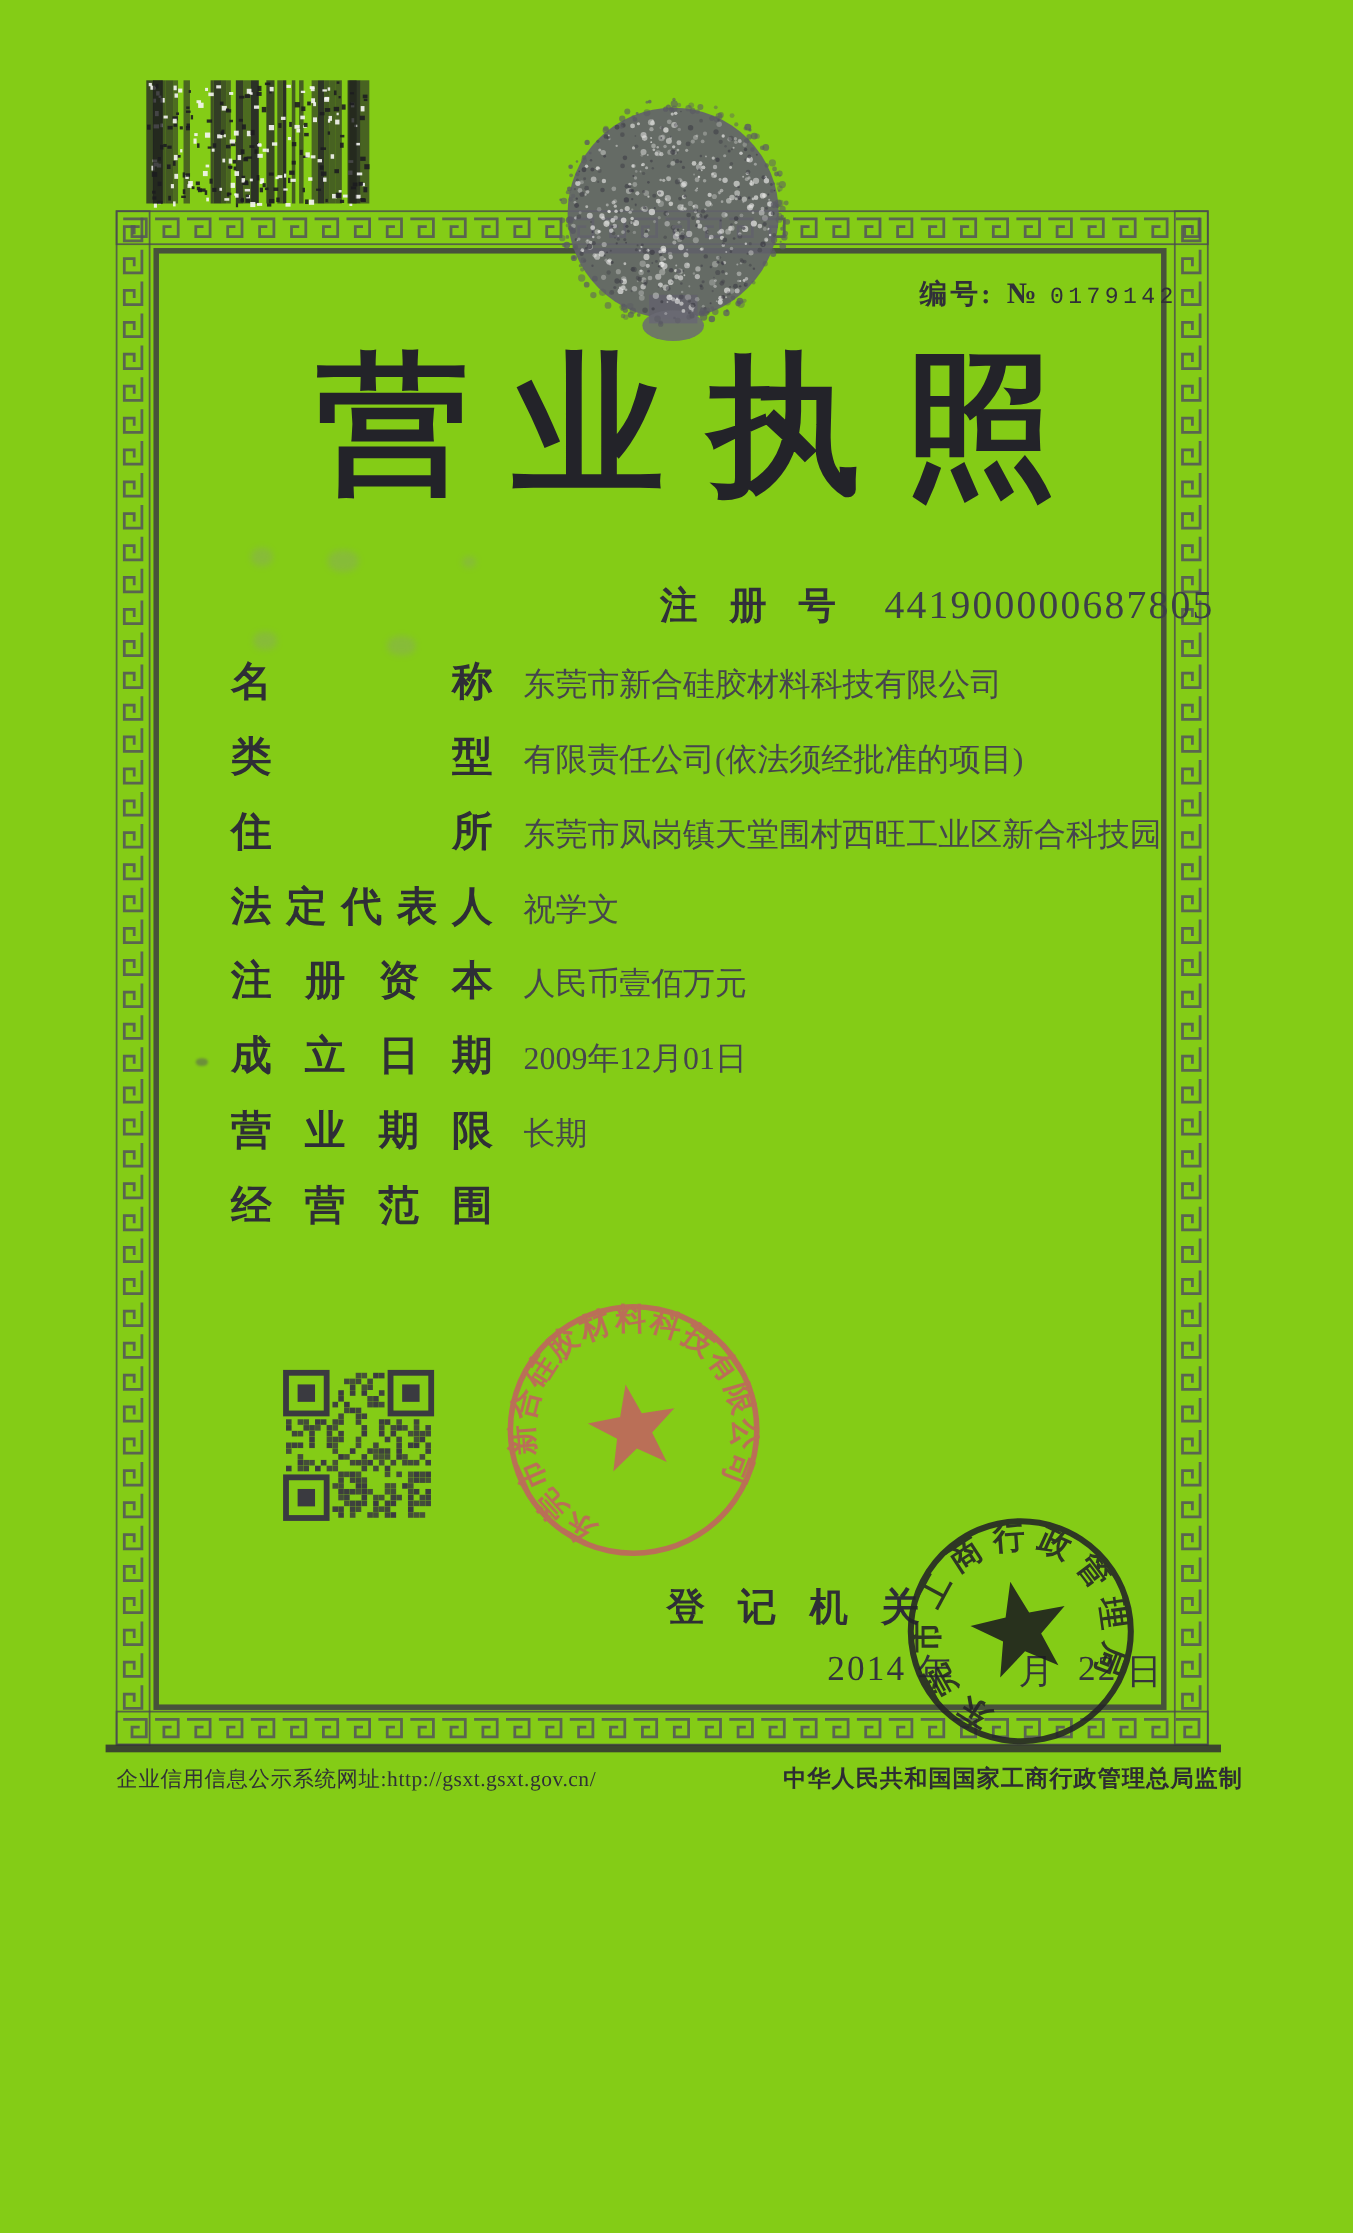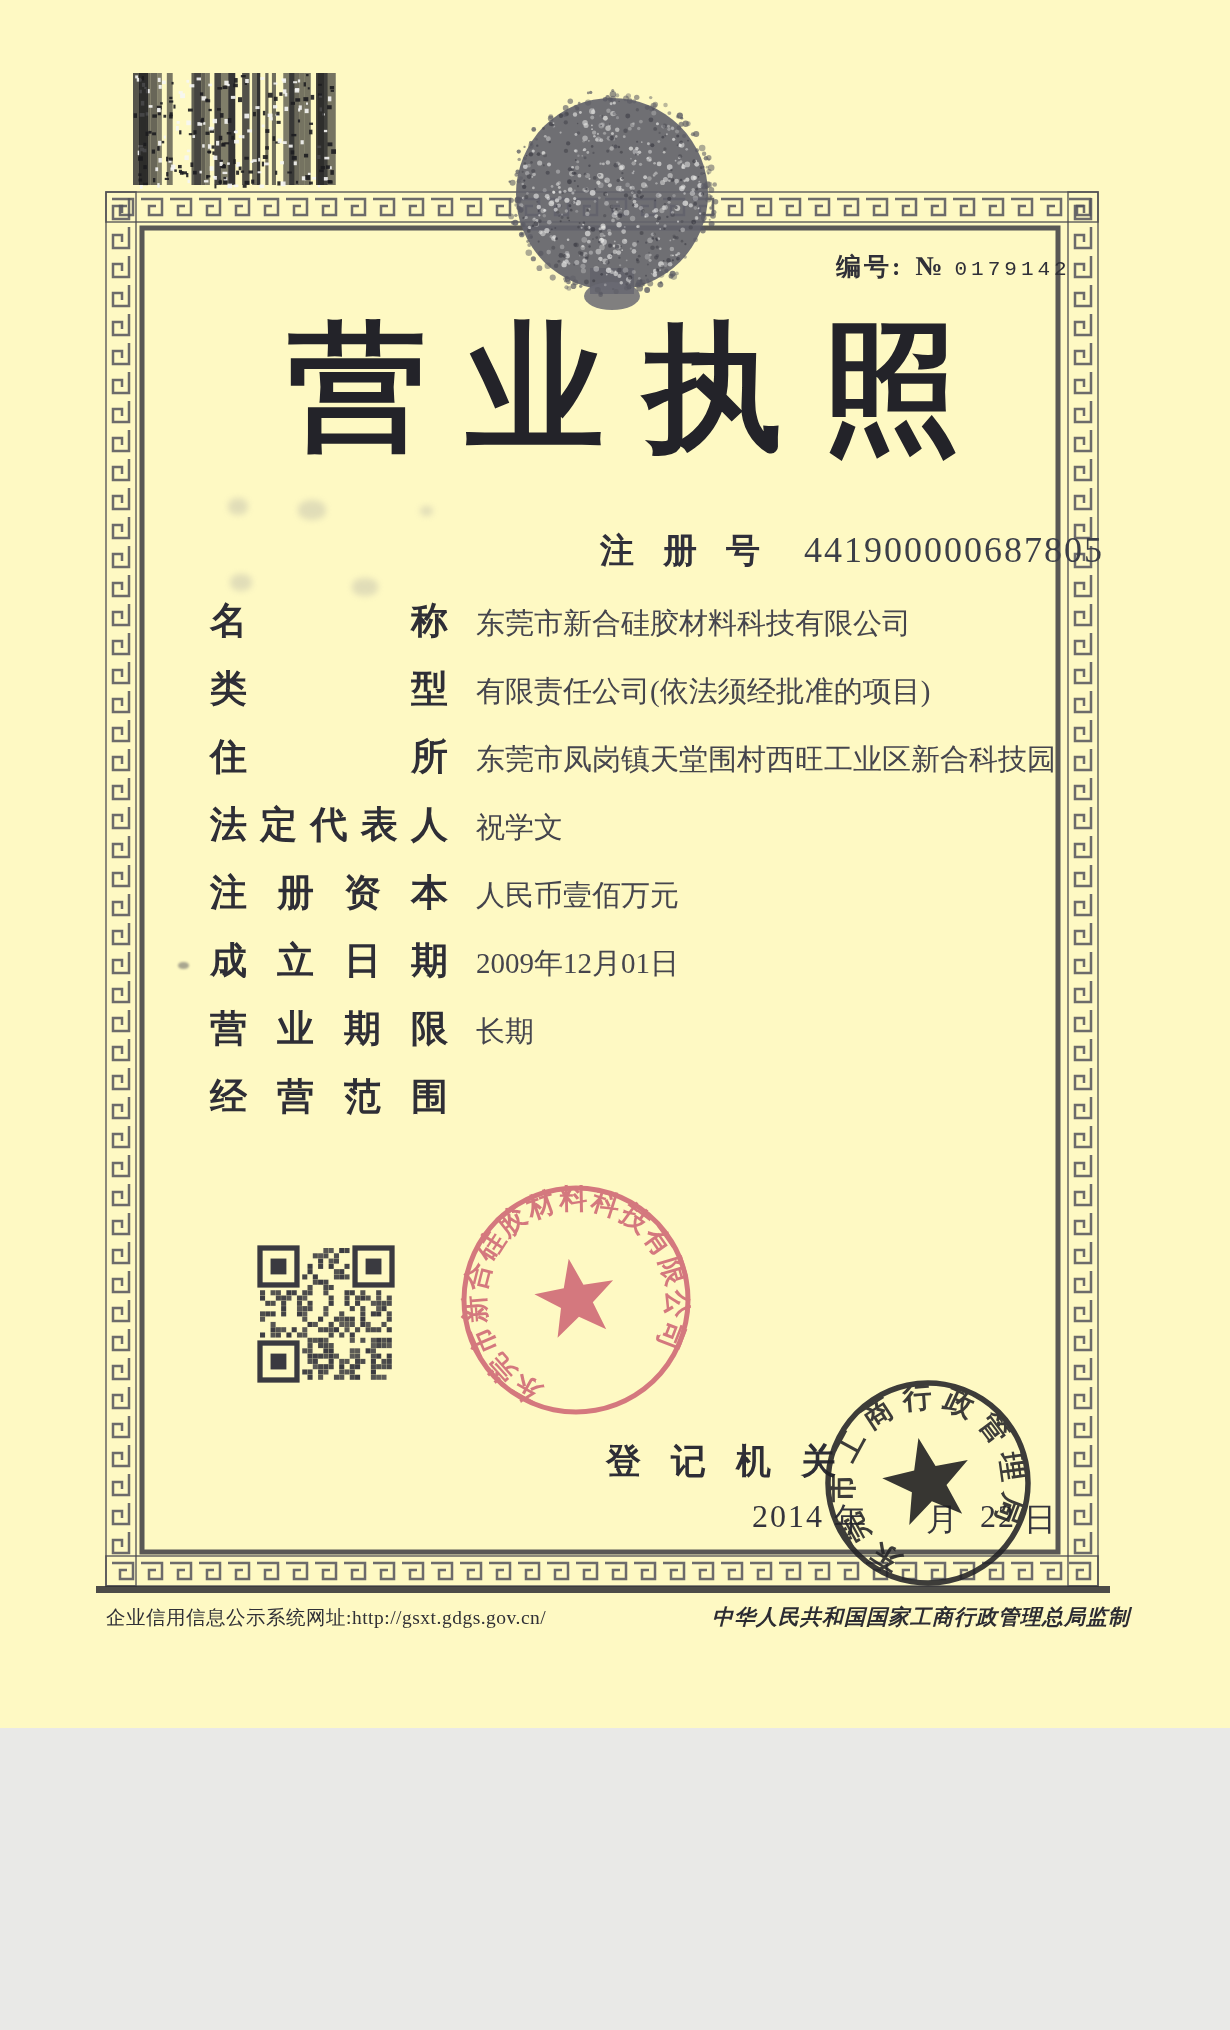--- a/index.html
+++ b/index.html
@@ -1,18 +1,18 @@
 <!DOCTYPE html>
 <html><head>
 <meta charset="utf-8">
 <style>
   html,body{margin:0;padding:0;background:#e9e9e7;}
   .page{
-    position:relative;width:1230px;height:1728px;margin:0 auto;
-    background:#fef9c3;overflow:hidden;
+    position:relative;width:1230px;height:2030px;margin:0 auto;
+    background:#84cc16;overflow:hidden;
     font-family:"Liberation Serif","DejaVu Serif",serif;
     color:#2a2a30;
   }
   svg{display:block;}
   
   .serial-row{
     position:absolute;left:836px;top:250px;display:flex;align-items:baseline;gap:12px;
     color:#303038;
   }
   .serial-label{font-size:25px;font-weight:700;letter-spacing:3px;}
@@ -50,21 +50,21 @@
   .date-row{
     position:absolute;left:752px;top:1498px;display:flex;align-items:flex-start;
     font-size:32px;color:#34343c;letter-spacing:2px;
   }
   .date-gap1{width:58px;}
   .date-gap2{width:20px;}
   .footer-left{
     position:absolute;left:106px;top:1604px;font-size:19.5px;color:#303036;letter-spacing:.5px;
   }
   .footer-right{
-    position:absolute;left:712px;top:1603px;font-size:21px;color:#2c2c32;font-weight:700;letter-spacing:1px;font-style:italic;
+    position:absolute;left:712px;top:1603px;font-size:21px;color:#2c2c32;font-weight:700;letter-spacing:1px;
   }
   .blot{position:absolute;background:#8f8f99;opacity:.26;filter:blur(3px);border-radius:45%;}
   .blot-dark{position:absolute;background:#55555e;opacity:.5;filter:blur(1px);border-radius:45%;}
   .seal-svg{position:absolute;pointer-events:none;}
   #deco{position:absolute;left:0;top:0;z-index:1;pointer-events:none;}
   .content{position:relative;z-index:2;}
 </style>
 </head>
 <body>
 
@@ -1597,21 +1597,21 @@
     <div class="date-row">
       <span>2014</span>
       <span style="margin-left:10px;">年</span>
       <span class="date-gap1"></span>
       <span>月</span>
       <span class="date-gap2"></span>
       <span>22</span>
       <span style="margin-left:8px;">日</span>
     </div>
 
-    <div class="footer-left">企业信用信息公示系统网址:http://gsxt.gdgs.gov.cn/</div>
+    <div class="footer-left">企业信用信息公示系统网址:http://gsxt.gsxt.gov.cn/</div>
     <div class="footer-right">中华人民共和国国家工商行政管理总局监制</div>
   </div>
 
   <svg class="seal-svg" style="left:446px;top:1170px;z-index:3;" width="260" height="260" viewBox="-130 -130 260 260">
     <g transform="rotate(-10)" opacity="0.78">
       <circle cx="0" cy="0" r="112" fill="none" stroke="#c9556b" stroke-width="5"></circle>
       <path id="sealArc" d="M -46 80 A 92 92 0 1 1 46 80" fill="none"></path>
       <text font-size="28" letter-spacing="2" fill="#c9556b" font-family="Liberation Serif, DejaVu Serif, serif" font-weight="700">
         <textPath href="#sealArc">东莞市新合硅胶材料科技有限公司</textPath>
       </text>

